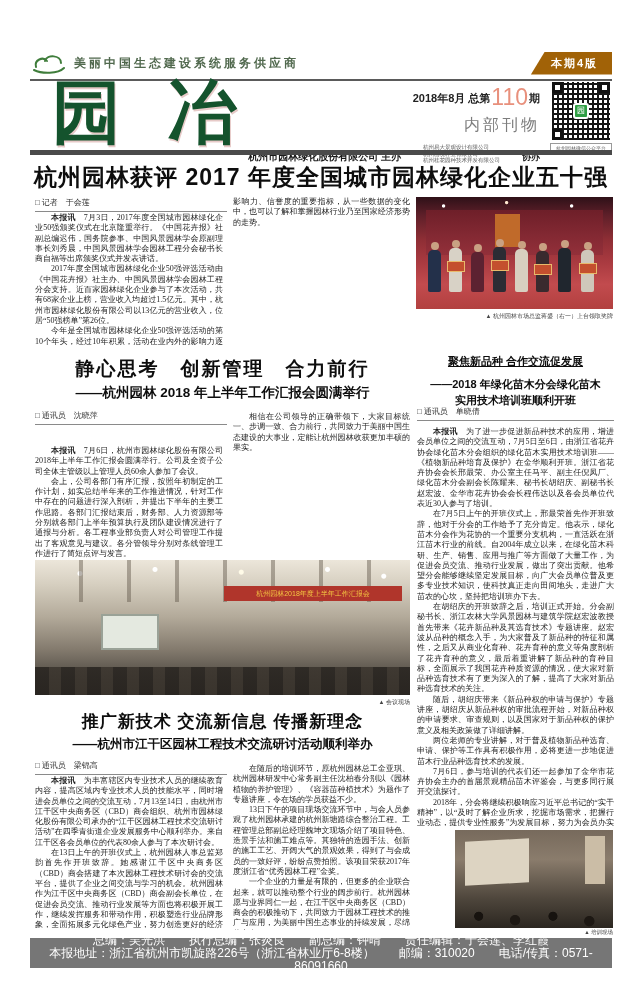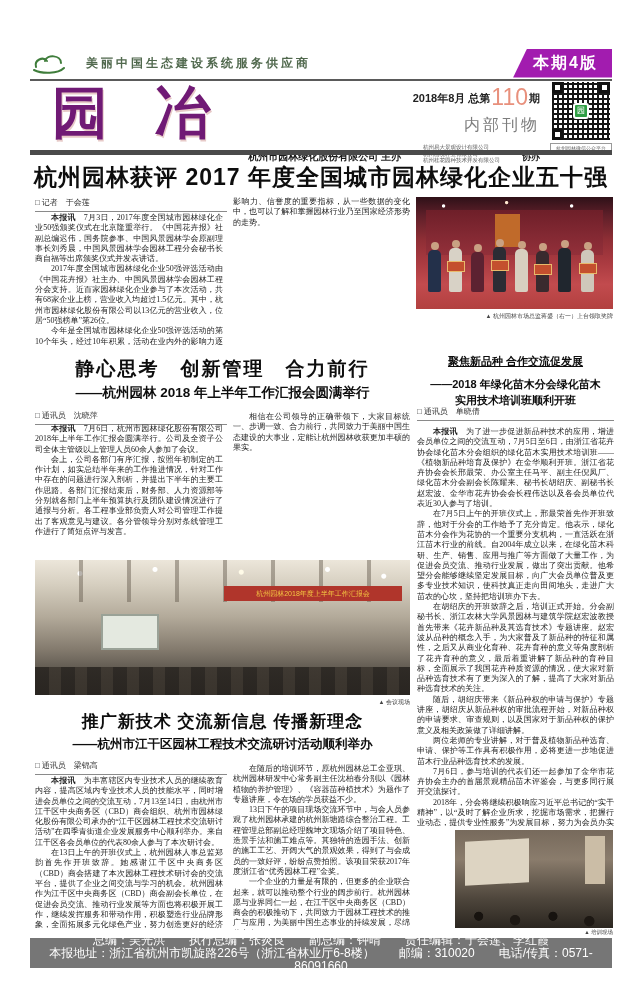--- a/index.html
+++ b/index.html
@@ -3,31 +3,31 @@
 <meta charset="utf-8">
 <style>
   html,body{margin:0;padding:0;background:#ffffff;}
   .page{position:relative;width:640px;height:1000px;background:#fff;overflow:hidden;
         font-family:"Liberation Serif","DejaVu Serif",serif;color:#1c1c1c;}
   .sans{font-family:"Liberation Sans","DejaVu Sans",sans-serif;}
 
   
   .topbar{position:absolute;left:32px;right:28px;top:50px;height:26px;display:flex;
           justify-content:space-between;align-items:center;}
-  .brand{display:flex;align-items:center;gap:20px;}
+  .brand{display:flex;align-items:center;gap:8px;}
   .slogan{font-family:"Liberation Sans","DejaVu Sans",sans-serif;font-weight:bold;
           font-size:12px;color:#51694e;letter-spacing:3px;}
-  .issuebox{background:#a21caf;color:#fff;font-family:"Liberation Sans","DejaVu Sans",sans-serif;
-            font-weight:bold;font-size:16px;padding:4px 14px 4px 20px;letter-spacing:2px;
+  .issuebox{background:#a16207;color:#fff;font-family:"Liberation Sans","DejaVu Sans",sans-serif;
+            font-weight:bold;font-size:11px;padding:4px 14px 4px 20px;letter-spacing:2px;
             clip-path:polygon(14px 0,100% 0,100% 100%,0 100%);}
   .topline{position:absolute;left:30px;right:28px;top:79px;height:2px;background:#5a5a5a;}
 
   
-  .mast-title{position:absolute;left:52px;top:74px;font-size:56px;line-height:78px;
-              font-weight:bold;color:#701a75;letter-spacing:46px;white-space:nowrap;
+  .mast-title{position:absolute;left:52px;top:74px;font-size:69px;line-height:78px;
+              font-weight:bold;color:#14532d;letter-spacing:46px;white-space:nowrap;
               text-shadow:1px 2px 0 rgba(158,44,34,.25);}
   .mast-right{position:absolute;right:100px;top:84px;width:300px;text-align:right;}
   .date-line{font-family:"Liberation Sans","DejaVu Sans",sans-serif;font-weight:bold;
              font-size:11px;color:#222;}
   .issue-num{font-size:23px;font-weight:normal;color:#e8907c;vertical-align:-3px;padding:0 1px;}
   .pubtype{font-family:"Liberation Sans","DejaVu Sans",sans-serif;font-size:16px;
            color:#7d7d7d;letter-spacing:3px;margin-top:4px;}
   .sponsor-row{display:flex;justify-content:flex-end;align-items:flex-end;gap:22px;margin-top:8px;}
   .organizer{font-family:"Liberation Sans","DejaVu Sans",sans-serif;font-weight:bold;
              font-size:10px;color:#1a1a1a;white-space:nowrap;}
@@ -80,21 +80,21 @@
   .pp1{left:6%;height:42px;background:#23304a;} .pp2{left:17%;height:44px;background:#d8d2c6;}
   .pp3{left:28%;height:40px;background:#5c2231;} .pp4{left:39%;height:45px;background:#2c2c34;}
   .pp5{left:50%;height:43px;background:#d8cfc0;} .pp6{left:61%;height:41px;background:#3a2a2e;}
   .pp7{left:72%;height:44px;background:#20262e;} .pp8{left:84%;height:42px;background:#cfc7ba;}
   .cap1{left:416px;top:312px;width:197px;}
 
   
   .meet-title{left:35px;top:356px;width:375px;font-size:19px;letter-spacing:2px;}
   .meet-sub{left:35px;top:384px;width:375px;font-size:13.5px;}
   .meet-byline{left:35px;top:410px;width:192px;}
-  .meet-col1{left:35px;top:424px;width:188px;height:130px;}
+  .meet-col1{left:35px;top:446px;width:188px;height:130px;}
   .meet-col2{left:233px;top:412px;width:177px;height:144px;}
   .photo2{position:absolute;left:35px;top:560px;width:375px;height:135px;overflow:hidden;
           background:linear-gradient(180deg,#ece6da 0%,#d6cfc0 18%,#b3aa9a 42%,#847b6e 66%,#4f4a43 88%,#3c3833 100%);}
   .photo2::before{content:"";position:absolute;inset:0;
      background-image:radial-gradient(circle 4px at 12% 10%,#fff 0 50%,transparent 75%),
                       radial-gradient(circle 4px at 32% 7%,#fff 0 50%,transparent 75%),
                       radial-gradient(circle 4px at 55% 9%,#fffbe8 0 50%,transparent 75%),
                       radial-gradient(circle 4px at 78% 7%,#fff 0 50%,transparent 75%),
                       radial-gradient(circle 4px at 93% 12%,#fff 0 50%,transparent 75%);}
   .beams{position:absolute;left:0;right:0;top:0;height:42px;

